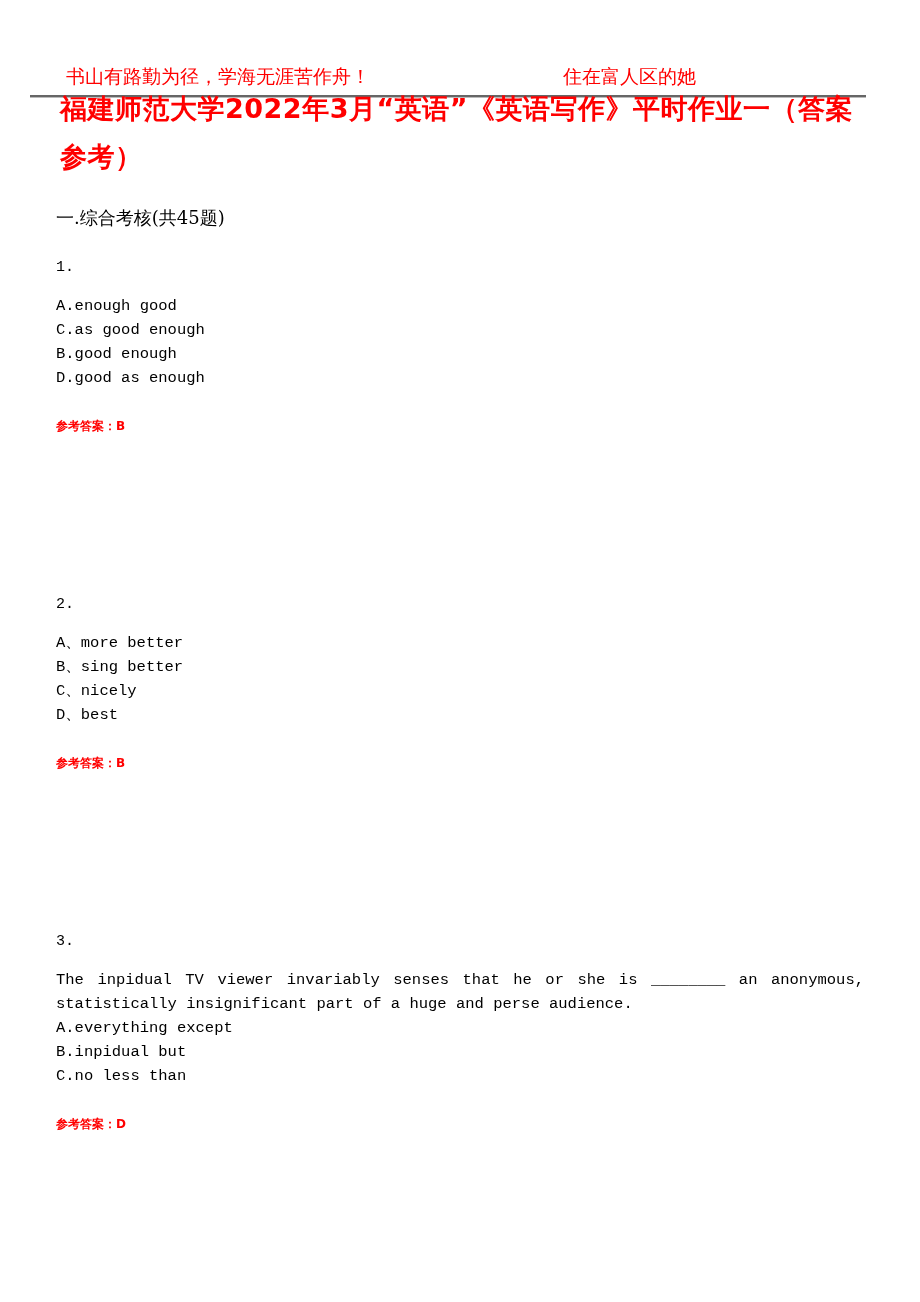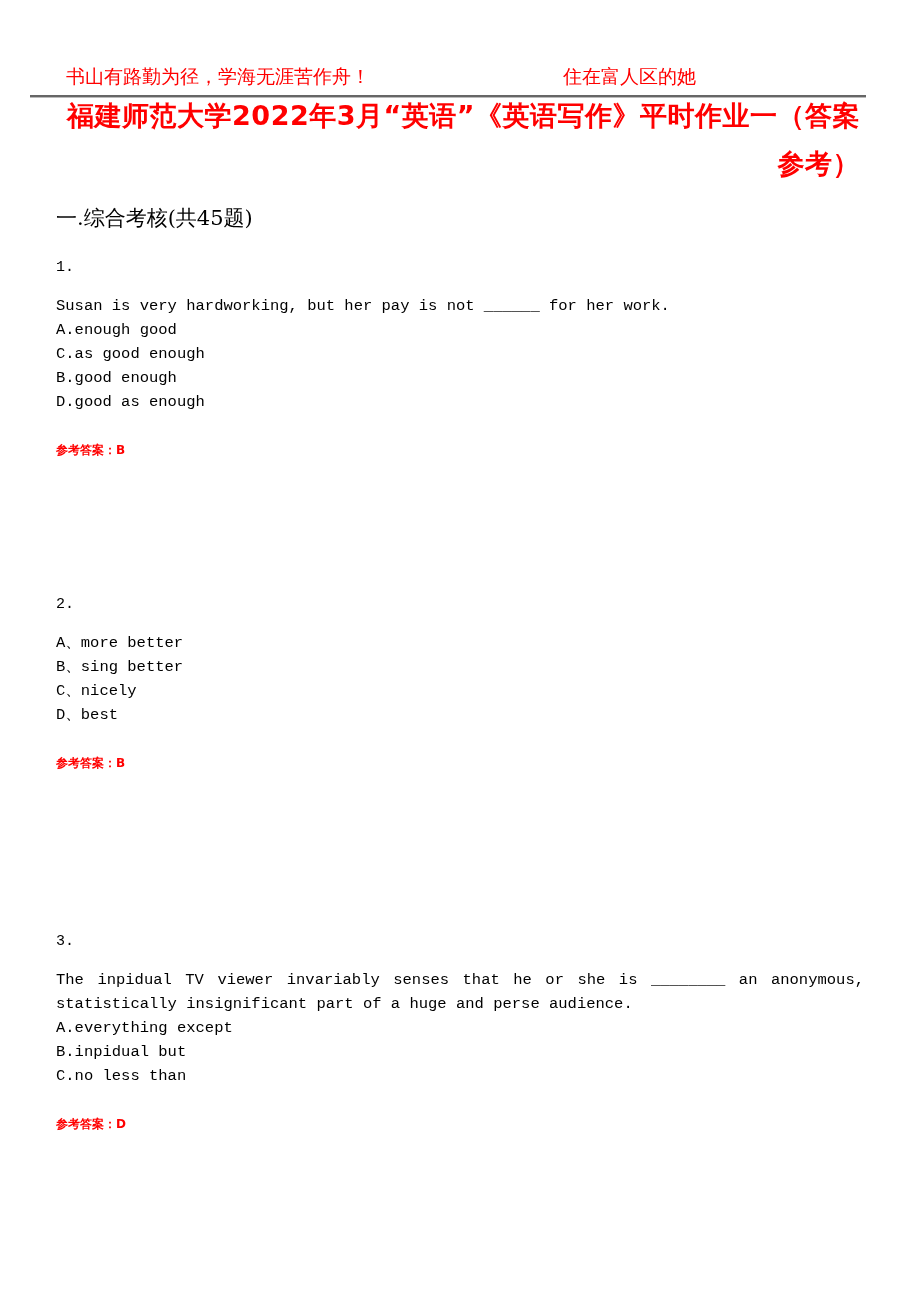--- a/index.html
+++ b/index.html
@@ -8,27 +8,27 @@
     .header-line {
       position: absolute; left: 66px; right: 98px; top: 63px;
       display: flex; justify-content: space-between;
       color: #ff0000; font-family: "DejaVu Serif", serif; font-size: 19px; line-height: 26px;
     }
     .header-rule {
       position: absolute; left: 30px; width: 836px; top: 95px; height: 2px; background: #666666;
       box-shadow: 0 1px 0 #bbbbbb;
     }
     .title {
-      position: absolute; left: 60px; width: 800px; top: 92px;
+      position: absolute; left: 60px; width: 800px; top: 85px;
       color: #ff0000; font-family: "DejaVu Sans", sans-serif; font-weight: bold;
-      font-size: 27px; line-height: 48px; text-align: right; letter-spacing: 0.5px;
+      font-size: 27px; line-height: 48px; text-align: left; letter-spacing: 0.5px;
     }
     .section-head {
       position: absolute; left: 56px; top: 204px;
-      font-family: "DejaVu Serif", serif; font-size: 21px; color: #000; line-height: 28px;
+      font-family: "DejaVu Serif", serif; font-size: 18px; color: #000; line-height: 28px;
     }
     .q { position: absolute; left: 56px; width: 808px; font-family: "Liberation Mono", "DejaVu Sans Mono", monospace; color: #000; }
     .q-num { font-size: 15px; line-height: 24px; height: 24px; margin-bottom: 14px; }
     .q-stem { font-size: 15.5px; line-height: 24px; }
     .q-stem.justify { text-align: justify; text-align-last: left; margin-top: 12px; }
     .q-opt { font-size: 15.5px; line-height: 24px; }
     .answer {
       margin-top: 24px; color: #ff0000; font-family: "DejaVu Sans", sans-serif; font-weight: bold;
       font-size: 12px; line-height: 24px;
     }
@@ -43,21 +43,20 @@
     <span>住在富人区的她</span>
   </div>
   <div class="header-rule"></div>
 
   <div class="title">福建师范大学2022年3月“英语”《英语写作》平时作业一（答案参考）</div>
 
   <div class="section-head">一.综合考核(共45题)</div>
 
   <div class="q" style="top:256px;">
     <div class="q-num">1.</div>
-    <div class="q-stem">Susan is very hardworking, but her pay is not ______ for her work.</div>
     <div class="q-opt">A.enough good</div>
     <div class="q-opt">C.as good enough</div>
     <div class="q-opt">B.good enough</div>
     <div class="q-opt">D.good as enough</div>
     <div class="answer">参考答案：B</div>
   </div>
 
   <div class="q" style="top:593px;">
     <div class="q-num">2.</div>
     <div class="q-opt">A、more better</div>

